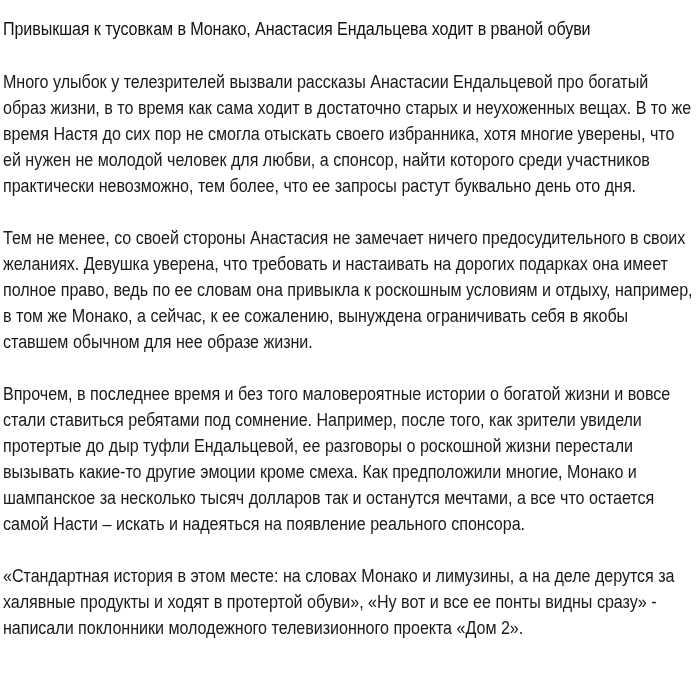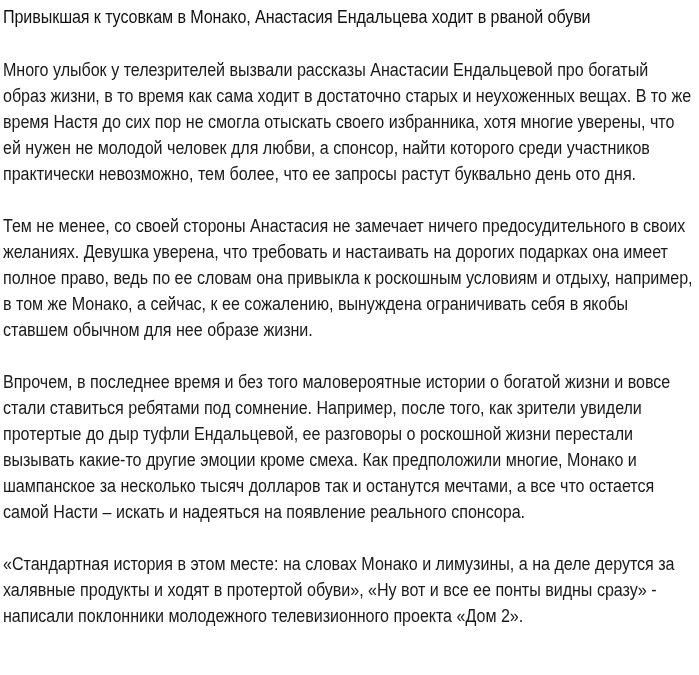--- a/index.html
+++ b/index.html
@@ -15,21 +15,21 @@
     overflow: hidden;
     font-family: "Liberation Sans", "DejaVu Sans", sans-serif;
     color: #1a1a1a;
     -webkit-font-smoothing: antialiased;
   }
 
   .article {
     box-sizing: border-box;
     width: 699px;
     height: 675px;
-    padding: 4px 6px 0 3px;
+    padding: 16px 6px 0 3px;
     background: #ffffff;
   }
 
   .article-title {
     margin: 0;
     padding: 0;
     font-size: 17.6px;
     font-weight: 400;
     line-height: 26px;
     letter-spacing: -0.1px;

